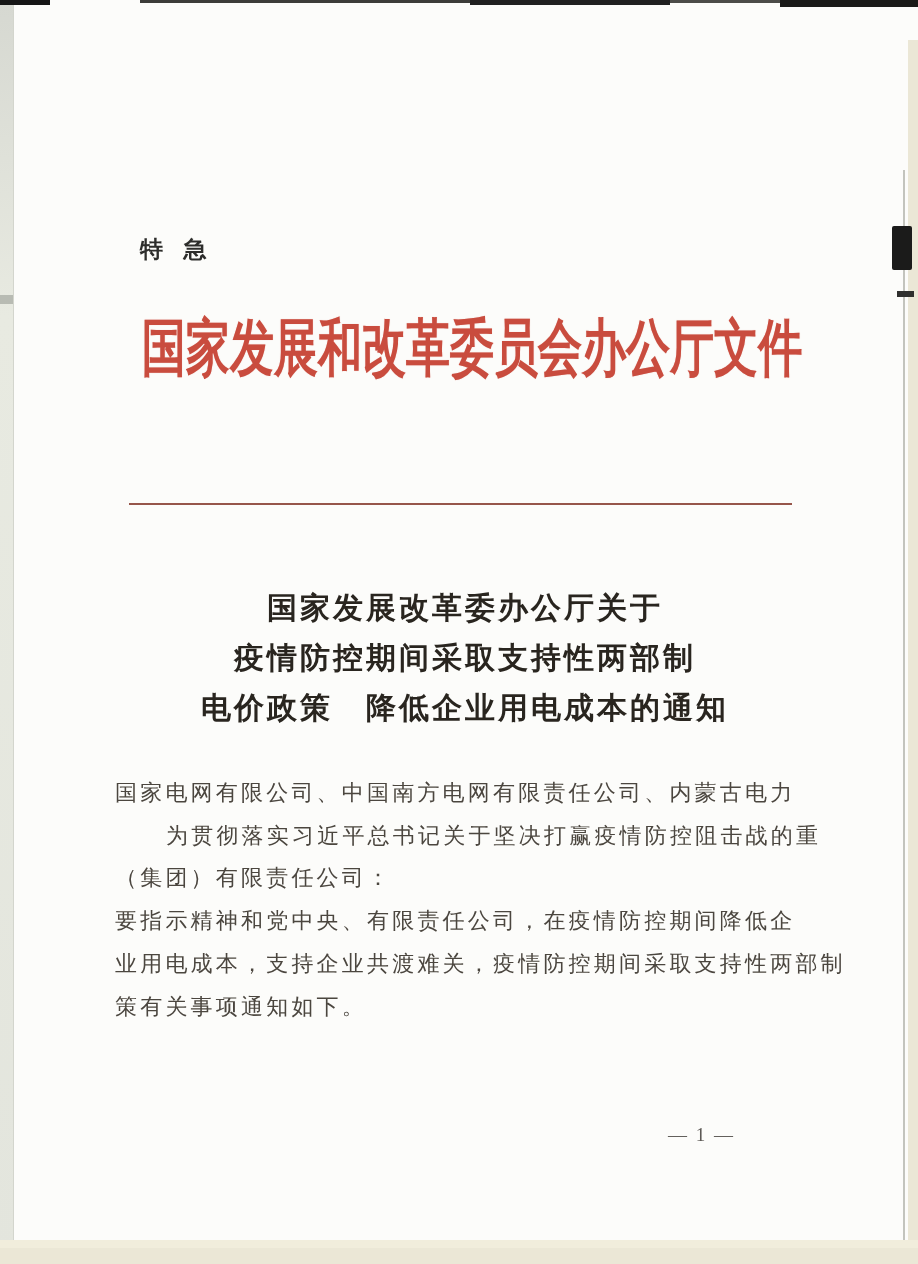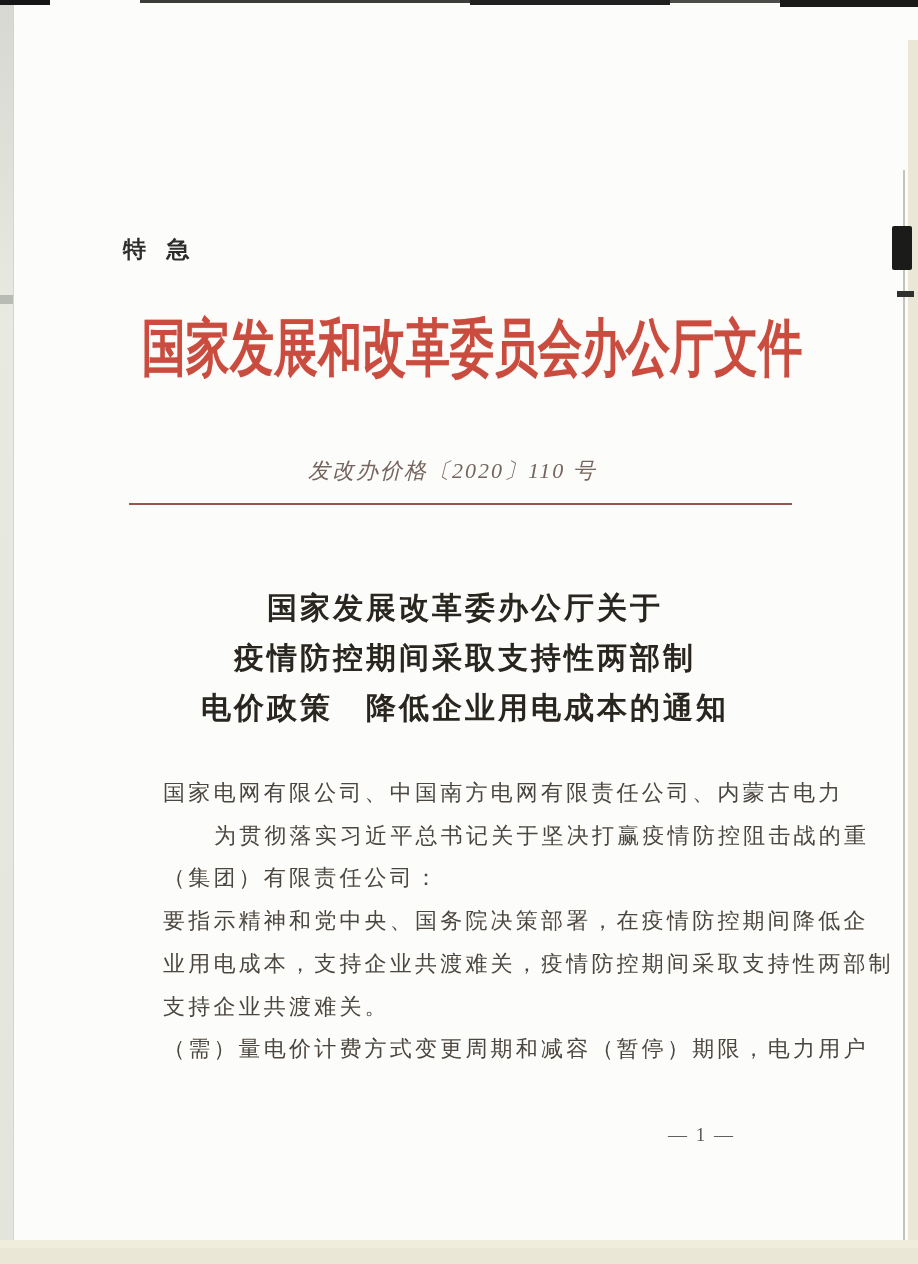--- a/index.html
+++ b/index.html
@@ -21,21 +21,21 @@
   .edge-right-line{position:absolute;left:903px;top:170px;width:2px;height:1075px;background:#c3c4bd;}
   .edge-right{position:absolute;left:908px;top:40px;width:10px;height:1224px;background:var(--scan-edge-cream,#ebe7d6);}
   .ink-blob{position:absolute;left:892px;top:226px;width:20px;height:44px;background:#1b1b1a;border-radius:2px;}
   .ink-dash{position:absolute;left:897px;top:291px;width:17px;height:6px;background:#30302e;}
   .edge-bottom-light{position:absolute;left:0;top:1240px;width:918px;height:8px;background:#f1eddc;}
   .edge-bottom{position:absolute;left:0;top:1248px;width:918px;height:16px;background:var(--scan-edge-cream,#e8e4d0);}
   .edge-left-mark{position:absolute;left:0;top:295px;width:13px;height:9px;background:#9a9c94;opacity:.6;}
 
   
   .urgency{
-    position:absolute;left:123px;top:234px;
+    position:absolute;left:140px;top:234px;
     font-family:"Liberation Sans","DejaVu Sans",sans-serif;
     font-weight:bold;font-size:23px;letter-spacing:7px;color:#2d2d2b;
   }
   .red-header{
     position:absolute;left:0;top:306px;width:944px;text-align:center;
     font-weight:bold;font-size:62px;line-height:84px;white-space:nowrap;
     color:var(--header-red,#c94c3e);
     transform:scaleX(0.71);transform-origin:472px 50%;
     text-shadow:0 0 1px rgba(201,76,62,.45);
   }
@@ -51,21 +51,21 @@
   .title-block{
     position:absolute;left:0;top:583px;width:930px;text-align:center;
     font-weight:bold;font-size:30px;line-height:50px;letter-spacing:3px;
     color:var(--title-text,#29251f);
   }
   .body-block{
     position:absolute;left:115px;top:772px;width:700px;
     font-size:22px;line-height:42.7px;letter-spacing:3.2px;
     color:var(--body-text,#4b463f);
   }
-  .body-block .line{white-space:nowrap;margin-left:48px;}
+  .body-block .line{white-space:nowrap;}
   .body-block .indent{text-indent:51px;}
   .body-block .para-gap{margin-top:6px;}
   .page-num{
     position:absolute;left:668px;top:1124px;
     font-size:19px;letter-spacing:2px;color:#5c5955;
   }
 </style>
 </head>
 <body>
 
@@ -83,35 +83,33 @@
   <div class="edge-right"></div>
   <div class="ink-blob"></div>
   <div class="ink-dash"></div>
   <div class="edge-bottom-light"></div>
   <div class="edge-bottom"></div>
 
   <div class="urgency">特 急</div>
 
   <div class="red-header">国家发展和改革委员会办公厅文件</div>
 
-  <div class="doc-number">发改办价格〔2020〕110 号</div>
 
   <div class="red-rule"></div>
 
   <div class="title-block">
     <div class="t-line">国家发展改革委办公厅关于</div>
     <div class="t-line">疫情防控期间采取支持性两部制</div>
     <div class="t-line">电价政策　降低企业用电成本的通知</div>
   </div>
 
   <div class="body-block">
     <div class="line">国家电网有限公司、中国南方电网有限责任公司、内蒙古电力</div>
     <div class="line indent">为贯彻落实习近平总书记关于坚决打赢疫情防控阻击战的重</div>
     <div class="line">（集团）有限责任公司：</div>
-    <div class="line">要指示精神和党中央、国务院决策部署，在疫情防控期间降低企</div>
+    <div class="line">要指示精神和党中央、有限责任公司，在疫情防控期间降低企</div>
     <div class="line">业用电成本，支持企业共渡难关，疫情防控期间采取支持性两部制</div>
-    <div class="line">支持企业共渡难关。</div>
-    <div class="line">（需）量电价计费方式变更周期和减容（暂停）期限，电力用户</div>
+    <div class="line">策有关事项通知如下。</div>
   </div>
 
   <div class="page-num">— 1 —</div>
 
 </div>
 
 </body></html>

